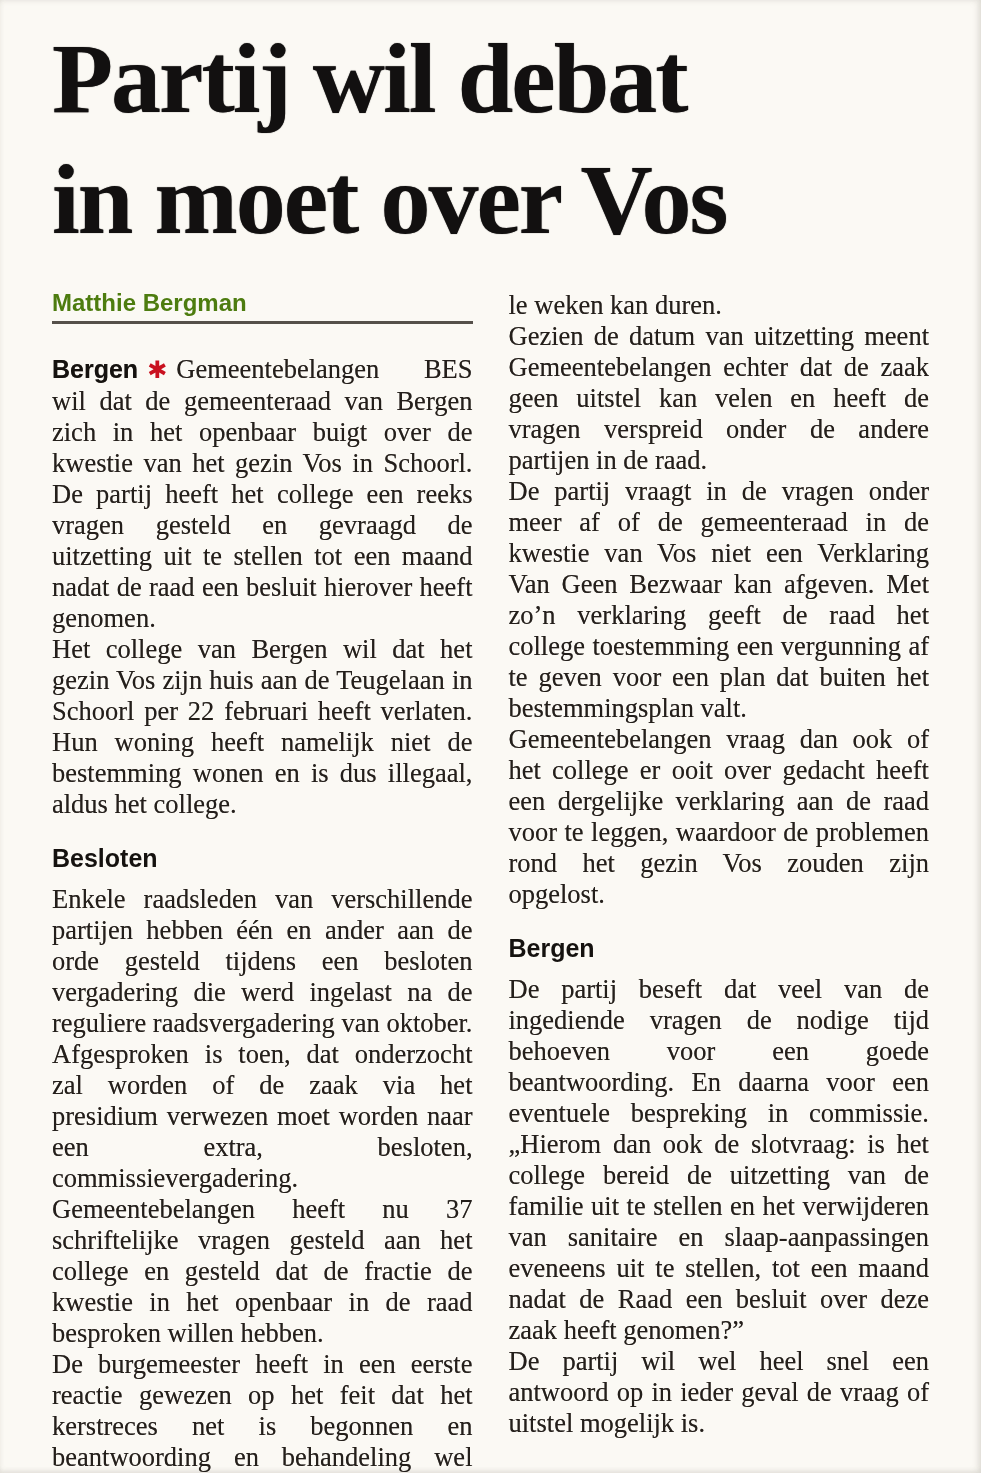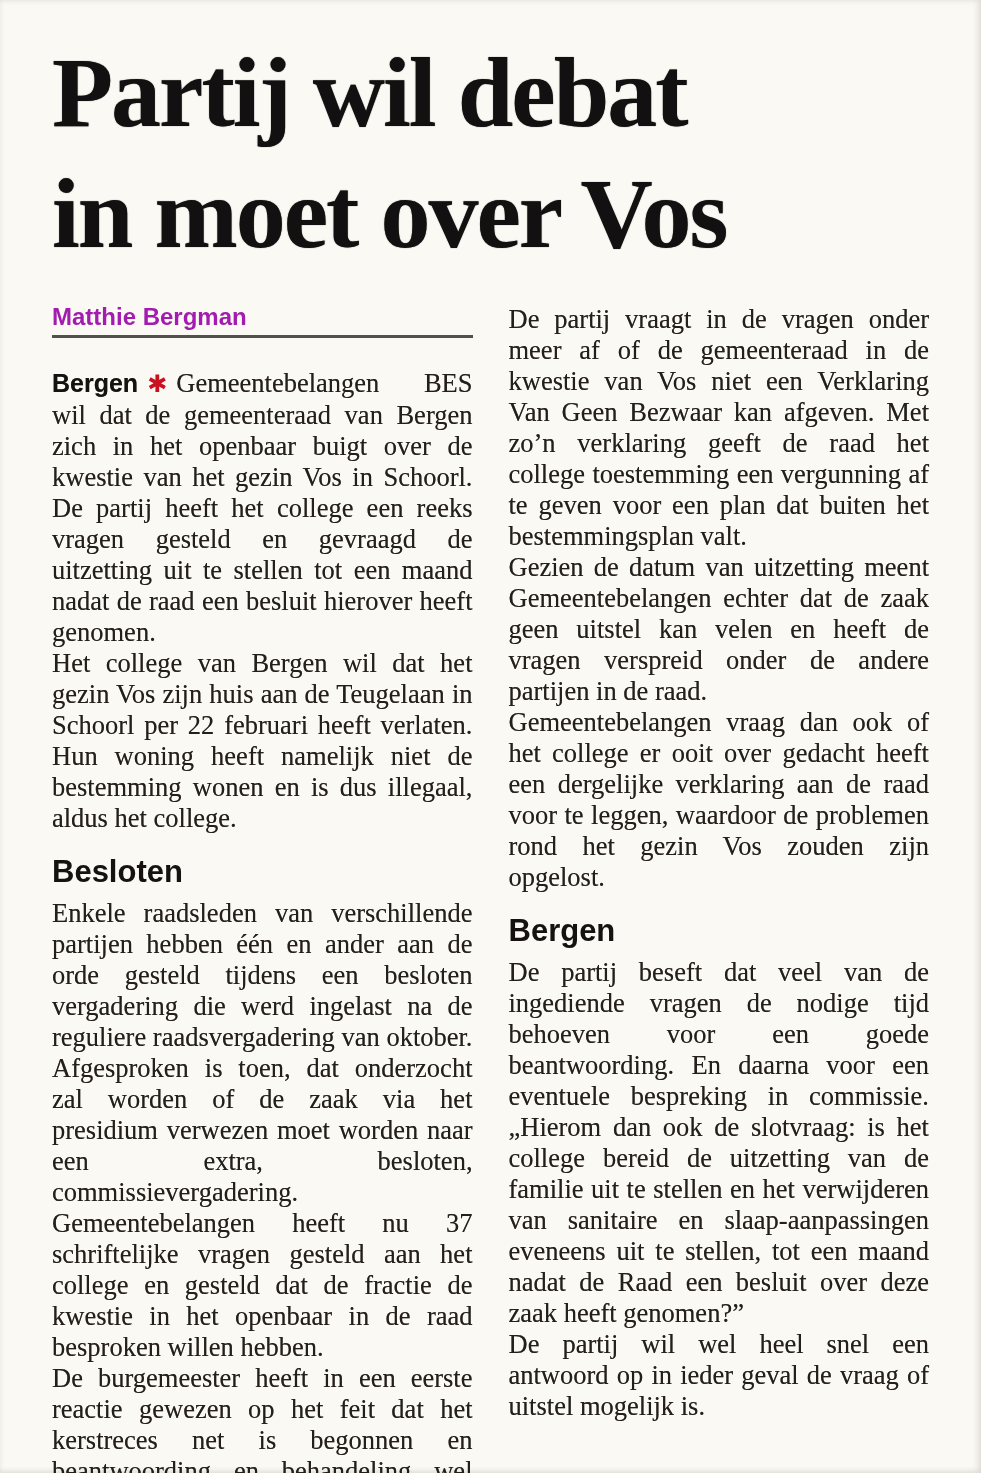--- a/index.html
+++ b/index.html
@@ -9,21 +9,21 @@
   }
   .page {
     position: relative;
     width: 981px;
     height: 1473px;
     margin: 0 auto;
     background: #fbf9f4;
     box-shadow: inset -3px 0 6px rgba(120,115,105,0.18), inset 0 -2px 5px rgba(120,115,105,0.10);
     overflow: hidden;
     box-sizing: border-box;
-    padding: 32px 52px 0 52px;
+    padding: 18px 52px 0 52px;
     color: #221e1a;
     font-family: "Liberation Serif", serif;
   }
   .headline {
     margin: 0 0 30px 0;
     font-family: "Liberation Serif", serif;
     font-weight: 700;
     font-size: 100px;
     line-height: 121px;
     letter-spacing: -2px;
@@ -36,21 +36,21 @@
     column-gap: 36px;
   }
   .byline-block {
     margin-bottom: 30px;
   }
   .byline {
     font-family: "Liberation Sans", sans-serif;
     font-weight: 700;
     font-size: 24px;
     line-height: 26px;
-    color: #a21caf;
+    color: #4d7c0f;
   }
   .byline-rule {
     height: 0;
     border-bottom: 3px solid #55504a;
     margin-top: 5px;
   }
   p.body {
     margin: 0;
     font-size: 26.5px;
     line-height: 31px;
@@ -66,21 +66,21 @@
   }
   .star {
     color: #c9111f;
     font-size: 24px;
     padding: 0 9px 0 9px;
     text-shadow: none;
   }
   .subhead {
     font-family: "Liberation Sans", sans-serif;
     font-weight: 700;
-    font-size: 31px;
+    font-size: 25px;
     line-height: 30px;
     color: #15120f;
     margin: 23px 0 11px 0;
   }
 </style>
 </head>
 <body>
 
 <div class="page">
 
@@ -102,22 +102,23 @@
       <h2 class="subhead">Besloten</h2>
 
       <p class="body">Enkele raadsleden van verschillende partijen hebben één en ander aan de orde gesteld tijdens een besloten vergadering die werd ingelast na de reguliere raadsvergadering van oktober. Afgesproken is toen, dat onderzocht zal worden of de zaak via het presidium verwezen moet worden naar een extra, besloten, commissievergadering.</p>
       <p class="body">Gemeentebelangen heeft nu 37 schriftelijke vragen gesteld aan het college en gesteld dat de fractie de kwestie in het openbaar in de raad besproken willen hebben.</p>
       <p class="body">De burgemeester heeft in een eerste reactie gewezen op het feit dat het kerstreces net is begonnen en beantwoording en behandeling wel enke-</p>
 
     </div>
 
     <div class="col">
 
+      <p class="body">le weken kan duren.</p>
+      <p class="body">Gezien de datum van uitzetting meent Gemeentebelangen echter dat de zaak geen uitstel kan velen en heeft de vragen verspreid onder de andere partijen in de raad.</p>
       <p class="body">De partij vraagt in de vragen onder meer af of de gemeenteraad in de kwestie van Vos niet een Verklaring Van Geen Bezwaar kan afgeven. Met zo’n verklaring geeft de raad het college toestemming een vergunning af te geven voor een plan dat buiten het bestemmingsplan valt.</p>
-      <p class="body">Gezien de datum van uitzetting meent Gemeentebelangen echter dat de zaak geen uitstel kan velen en heeft de vragen verspreid onder de andere partijen in de raad.</p>
       <p class="body">Gemeentebelangen vraag dan ook of het college er ooit over gedacht heeft een dergelijke verklaring aan de raad voor te leggen, waardoor de problemen rond het gezin Vos zouden zijn opgelost.</p>
 
       <h2 class="subhead">Bergen</h2>
 
       <p class="body">De partij beseft dat veel van de ingediende vragen de nodige tijd behoeven voor een goede beantwoording. En daarna voor een eventuele bespreking in commissie. „Hierom dan ook de slotvraag: is het college bereid de uitzetting van de familie uit te stellen en het verwijderen van sanitaire en slaap-aanpassingen eveneens uit te stellen, tot een maand nadat de Raad een besluit over deze zaak heeft genomen?”</p>
       <p class="body">De partij wil wel heel snel een antwoord op in ieder geval de vraag of uitstel mogelijk is.</p>
 
     </div>
 
   </div>

